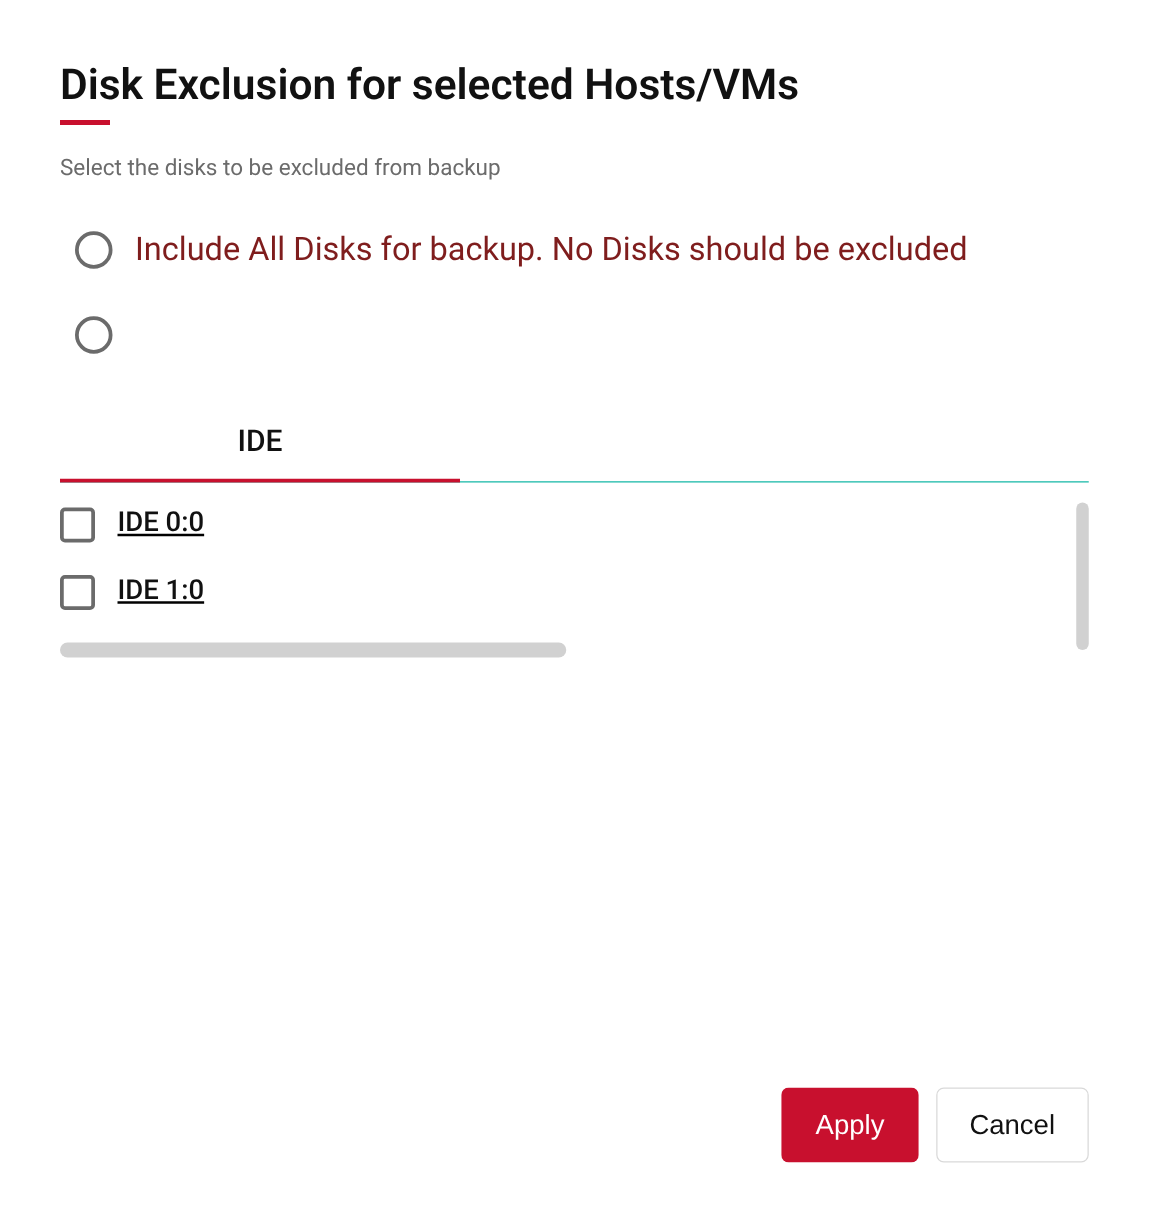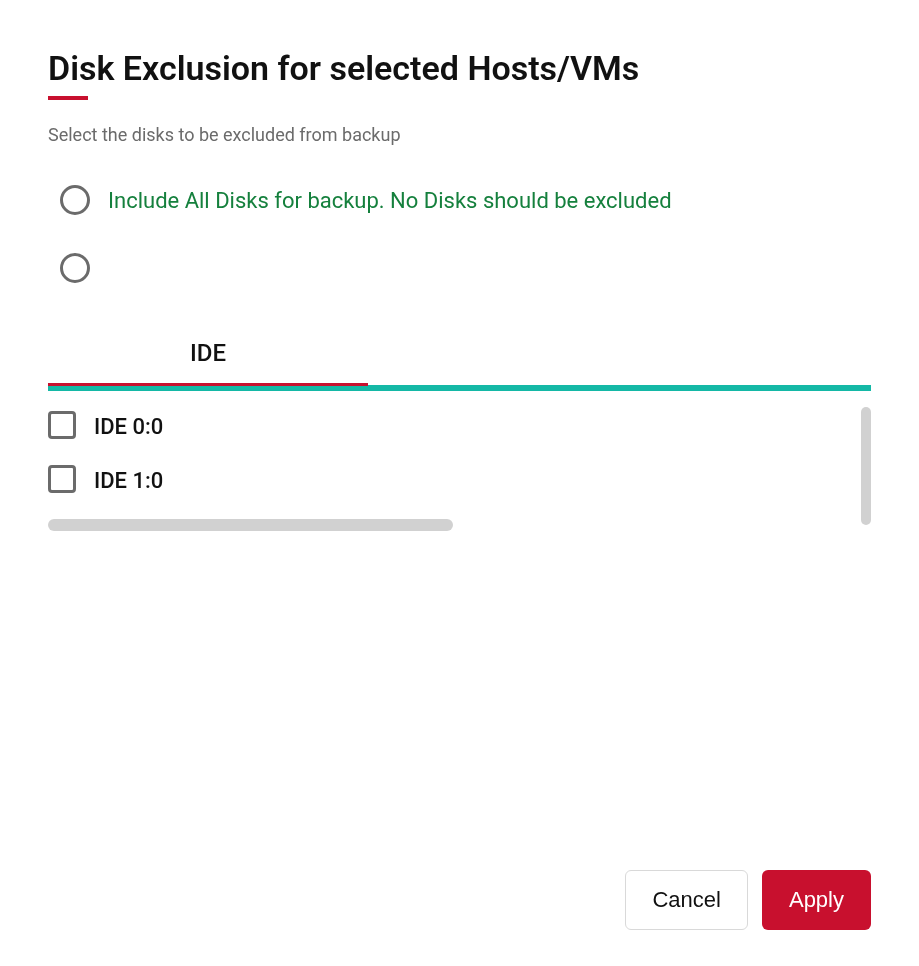--- a/index.html
+++ b/index.html
@@ -60,26 +60,26 @@
       position: absolute;
       top: 50%;
       left: 50%;
       transform: translate(-50%, -50%);
       width: 16px;
       height: 16px;
       background: #c8102e;
       border-radius: 50%;
     }
     .radio-label {
-      font-size: 22px;
-      color: #15803d;
+      font-size: 26px;
+      color: #7f1d1d;
     }
     .tabs {
       display: flex;
-      border-bottom: 6px solid #14b8a6;
+      border-bottom: 1px solid #14b8a6;
       margin-top: 30px;
     }
     .tab {
       flex: 0 0 auto;
       width: 320px;
       text-align: center;
       padding: 18px 0;
       font-size: 24px;
       font-weight: 500;
       color: #111111;
@@ -98,23 +98,24 @@
     .disk-list-wrapper {
       position: relative;
       margin-top: 16px;
       height: 240px;
     }
     .disk-list {
       padding-top: 4px;
     }
     .disk-item {
       display: flex;
-      align-items: flex-end;
+      align-items: flex-start;
       margin-bottom: 26px;
       cursor: pointer;
+      text-decoration: underline;
     }
     .checkbox {
       width: 28px;
       height: 28px;
       border: 3px solid #6b6b6b;
       border-radius: 4px;
       margin-right: 18px;
       flex-shrink: 0;
     }
     .disk-label {
@@ -195,15 +196,15 @@
         <div class="checkbox"></div>
         <div class="disk-label">IDE 1:0</div>
       </div>
     </div>
     <div class="hscroll"></div>
     <div class="vscroll"></div>
   </div>
 </div>
 
 <div class="footer">
+  <button class="btn btn-apply">Apply</button>
   <button class="btn btn-cancel">Cancel</button>
-  <button class="btn btn-apply">Apply</button>
 </div>
 
 </body></html>

